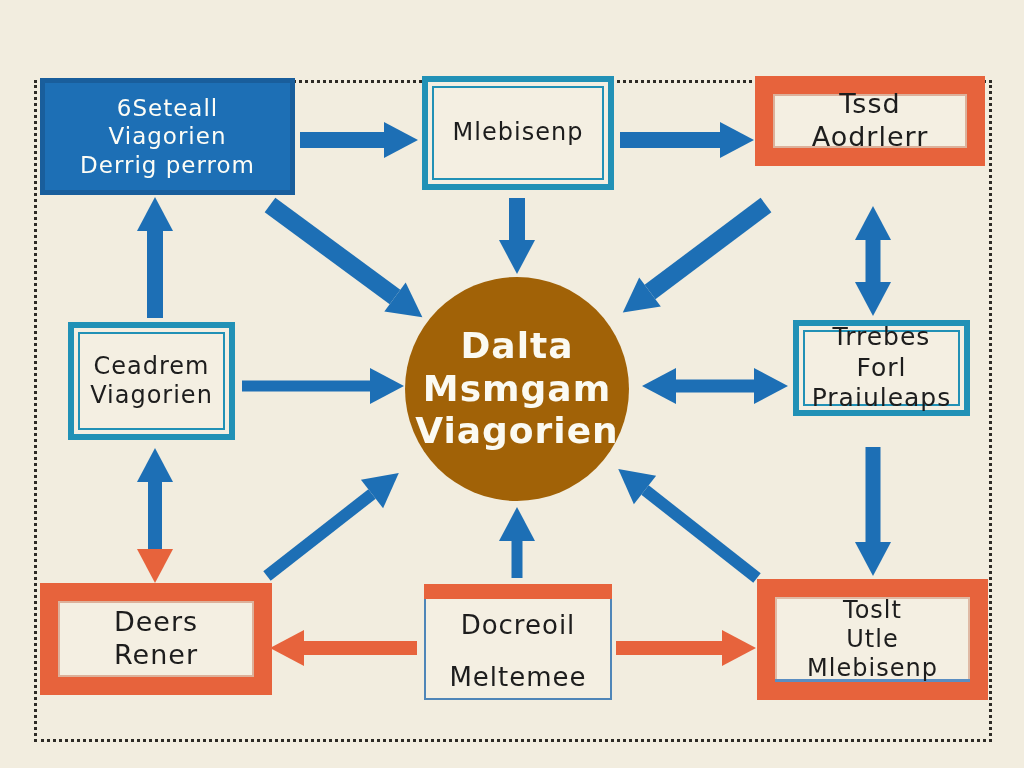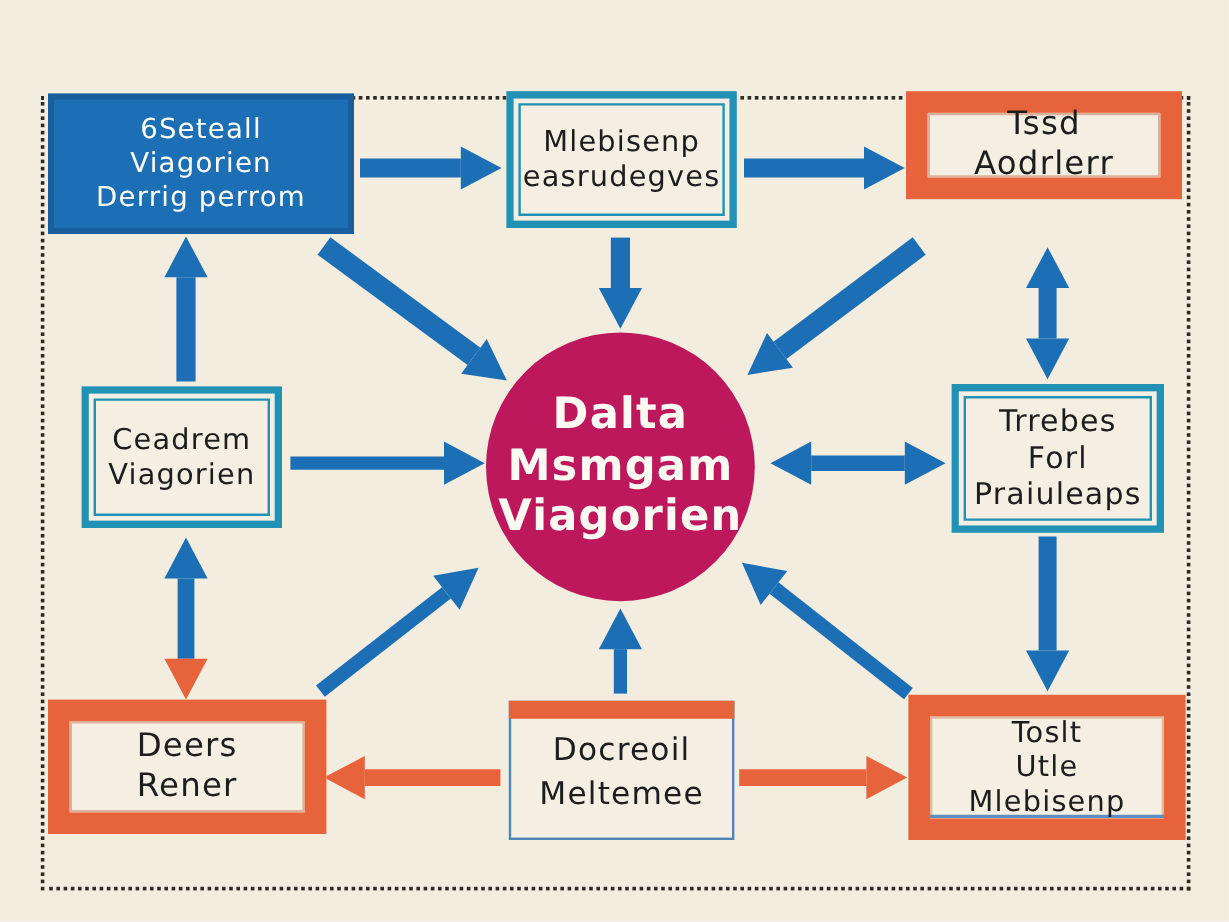--- a/index.html
+++ b/index.html
@@ -33,34 +33,34 @@
   .orange-br{
     box-shadow:inset 0 -3px 0 0 #5b8ec2, inset 0 0 0 2px rgba(176,62,22,.3);
   }
   .bc{
     background:#f4efe2;border:2px solid #4f86b8;
   }
   .bc .topbar{
     position:absolute;left:-2px;right:-2px;top:-2px;height:15px;
     background:#e7633c;
   }
-  .bc .bc-text{position:relative;margin-top:5px;}
+  .bc .bc-text{position:relative;margin-top:20px;}
   .circle{
     position:absolute;left:405px;top:277px;width:224px;height:224px;
-    border-radius:50%;background:#be185d;z-index:2;
+    border-radius:50%;background:#a16207;z-index:2;
     display:flex;flex-direction:column;align-items:center;justify-content:center;
     text-align:center;color:#fbfaf2;font-weight:bold;font-size:36px;
     line-height:1.18;letter-spacing:1px;
   }
   
   .n-tl{left:40px;top:78px;width:255px;height:117px;font-size:23px;}
   .n-tc{left:422px;top:76px;width:192px;height:114px;font-size:24px;}
   .n-tr{left:755px;top:76px;width:230px;height:90px;font-size:27px;}
   .n-ml{left:68px;top:322px;width:167px;height:118px;font-size:24px;}
-  .n-mr{left:793px;top:320px;width:177px;height:124px;font-size:25px;}
+  .n-mr{left:793px;top:320px;width:177px;height:96px;font-size:25px;}
   .n-bl{left:40px;top:583px;width:232px;height:112px;font-size:27px;}
   .n-bc{left:424px;top:584px;width:188px;height:116px;font-size:26px;}
   .n-br{left:757px;top:579px;width:231px;height:121px;font-size:24px;}
 </style>
 </head>
 <body>
 
 <div class="canvas">
 
   <div class="dotted-frame"></div>
@@ -94,21 +94,20 @@
   </svg>
 
   <div class="node blue-fill n-tl">
     <div>6Seteall</div>
     <div>Viagorien</div>
     <div>Derrig perrom</div>
   </div>
 
   <div class="node teal n-tc">
     <div>Mlebisenp</div>
-    <div>easrudegves</div>
   </div>
 
   <div class="node orange n-tr">
     <div>Tssd</div>
     <div>Aodrlerr</div>
   </div>
 
   <div class="node teal n-ml">
     <div>Ceadrem</div>
     <div>Viagorien</div>

